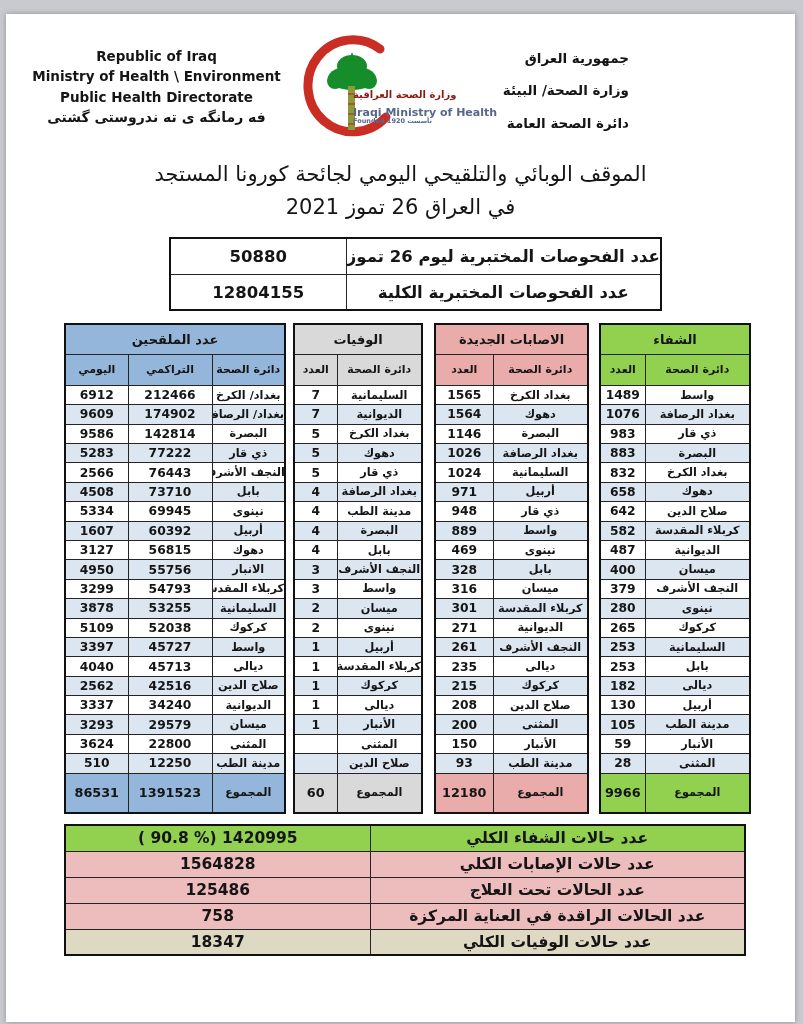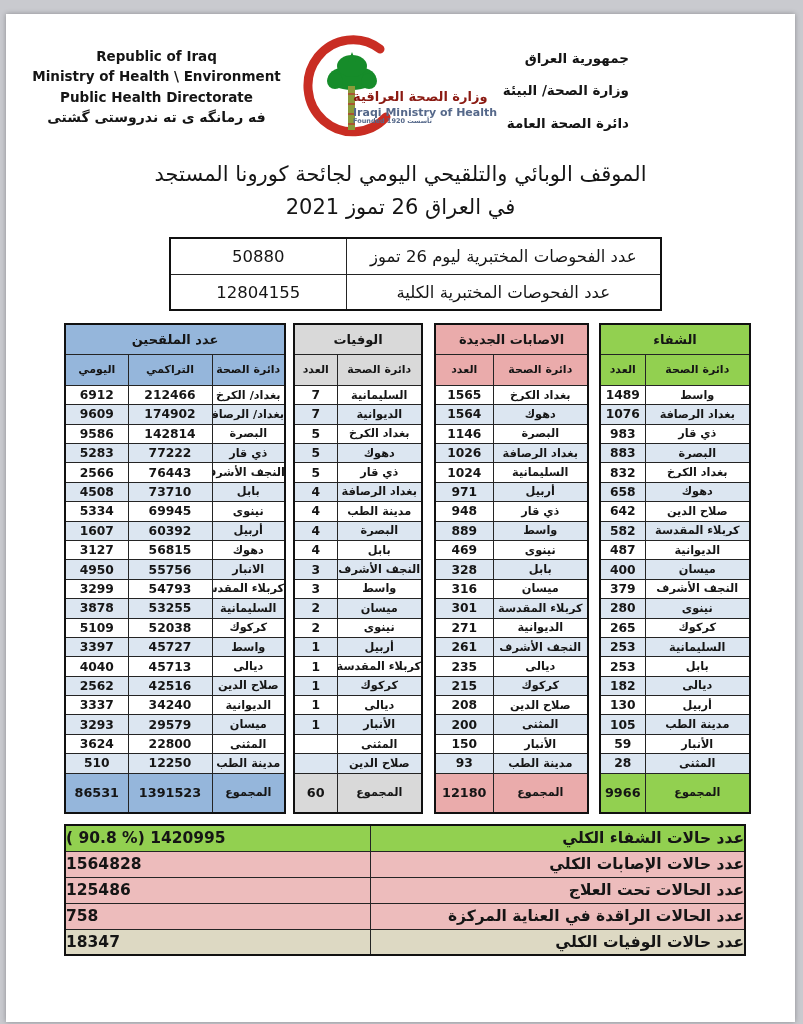--- a/index.html
+++ b/index.html
@@ -6,29 +6,29 @@
   html,body{width:803px;height:1024px}
   body{background:#c9cacf;font-family:"DejaVu Sans",sans-serif;position:relative;overflow:hidden;color:#151515}
   .page{position:absolute;left:6px;right:8px;top:14px;bottom:2px;background:#fff;box-shadow:0 0 5px rgba(0,0,0,.3)}
   
   .hdr{display:flex;align-items:flex-start;padding:20px 26px 0 18px}
   .hdr-en{width:265px;text-align:center;font-weight:bold;font-size:13.5px;line-height:1.5;padding-top:12px}
   .hdr-en .ku{font-size:14px}
   .hdr-ar{width:180px;text-align:right;font-weight:bold;font-size:13.5px;line-height:2.4;padding-top:8px}
   .logo{position:relative;width:160px;height:116px}
   .logo-txt{position:absolute;font-weight:bold;white-space:nowrap}
-  .logo-ar{left:64px;top:55px;color:#8b1a12;font-size:13px}
+  .logo-ar{left:64px;top:55px;color:#8b1a12;font-size:10px}
   .logo-en1{left:64px;top:72px;color:#55688a;font-size:11px}
   .logo-en2{left:64px;top:83px;color:#55688a;font-size:6.5px}
   
   .title{margin-top:8px;text-align:center;font-weight:normal;font-size:21px;line-height:1.58;direction:rtl}
   
   table{border-collapse:collapse;table-layout:fixed}
   td,th{border:1px solid #242424;overflow:hidden;white-space:nowrap}
-  .tests{margin:13px 0 0 163px;width:491px;border:2px solid #111;font-weight:normal}
+  .tests{margin:13px 0 0 163px;width:491px;border:2px solid #111;font-weight:bold}
   .tests td{height:36px;text-align:center;font-size:16.5px}
   .tests .lbl{direction:rtl}
   
   .tables-row{display:flex;direction:ltr;margin:12px 0 0 58px;align-items:flex-start}
   .dtable{border:2px solid #111;font-weight:bold}
   .dtable th{font-size:13px;height:30px}
   .dtable .cols th{font-size:11px;height:31px}
   .dtable td{height:19.4px;text-align:center;font-size:12.3px}
   .dtable td.name{font-size:11.3px;direction:rtl}
   .dtable tbody tr:nth-child(even){background:#dce6f1}
@@ -36,21 +36,21 @@
   .t-vacc{width:220px}
   .t-death{width:128px;margin-left:7px}
   .t-new{width:153px;margin-left:11px}
   .t-rec{width:150px;margin-left:10px}
   .bg-blue{background:#95b6db}
   .bg-gray{background:#d9d9d9}
   .bg-pink{background:#eaabab}
   .bg-green{background:#92d050}
   
   .summary{margin:10px 0 0 58px;width:680px;border:2px solid #111;font-weight:bold}
-  .summary td{height:26px;font-size:15.5px}
+  .summary td{height:26px;text-align:center;font-size:15.5px}
   .summary td.lbl{direction:rtl}
   .summary td.val{direction:ltr}
   .summary tr.green td{background:#92d050}
   .summary tr.pink td{background:#edbcbc}
   .summary tr.tan td{background:#ddd9c3}
 </style>
 </head>
 <body>
 
 <div class="page">

